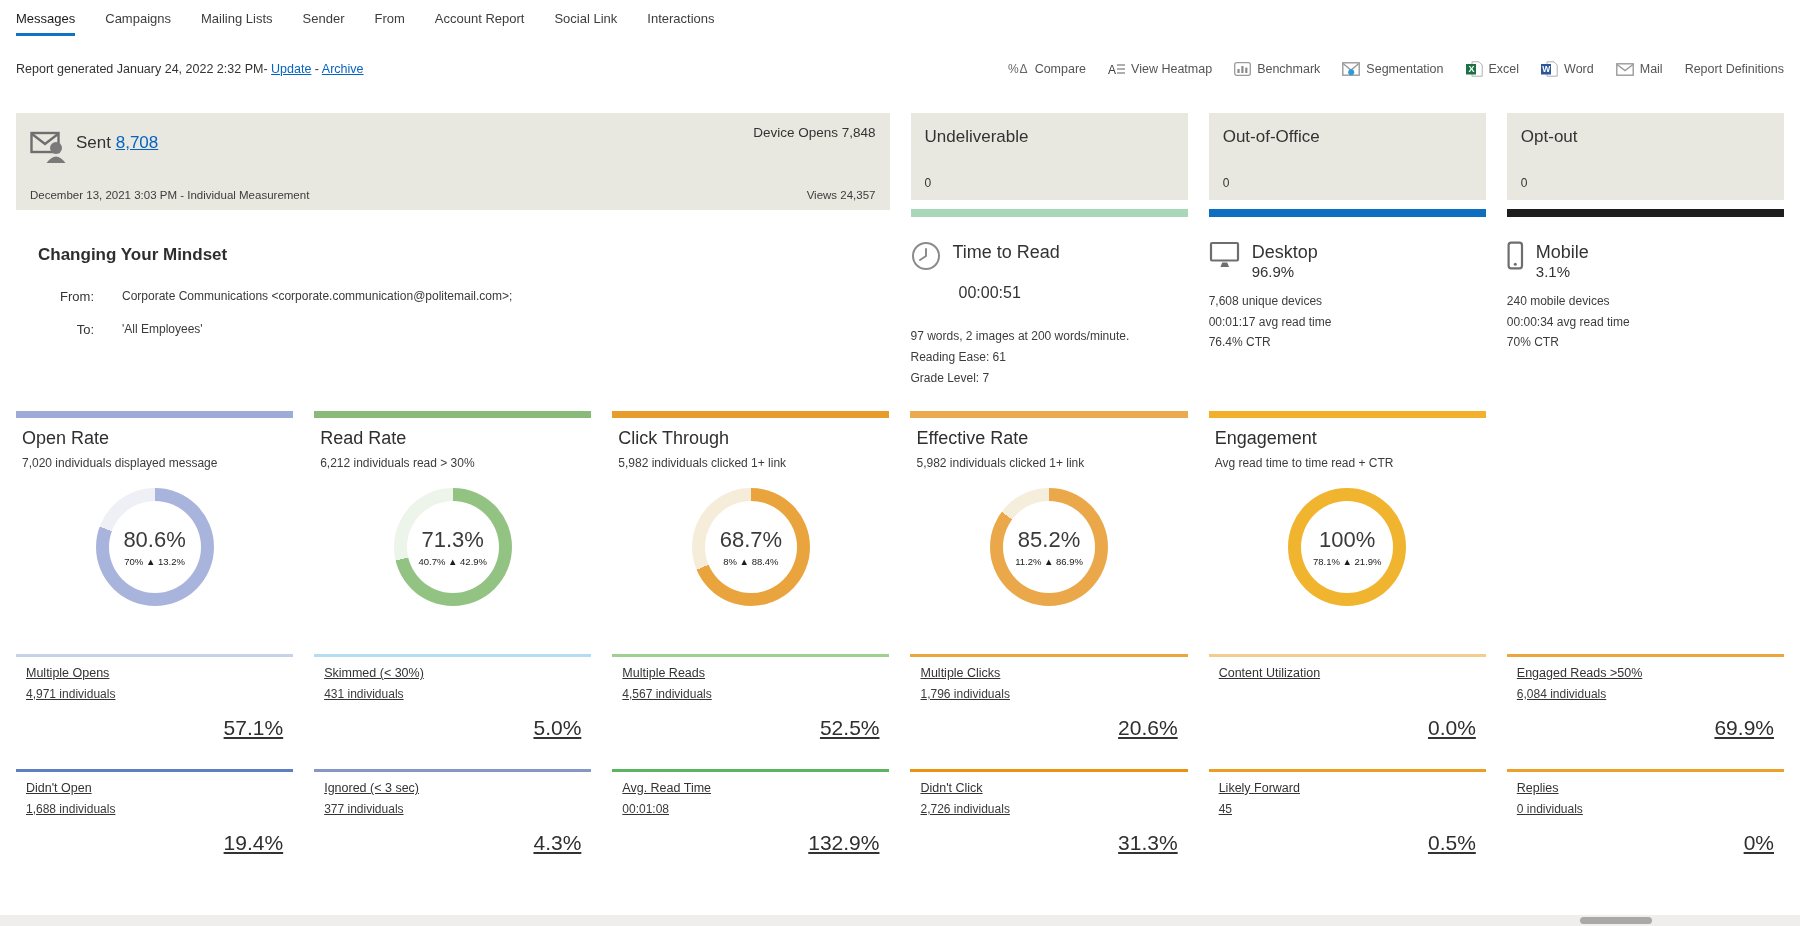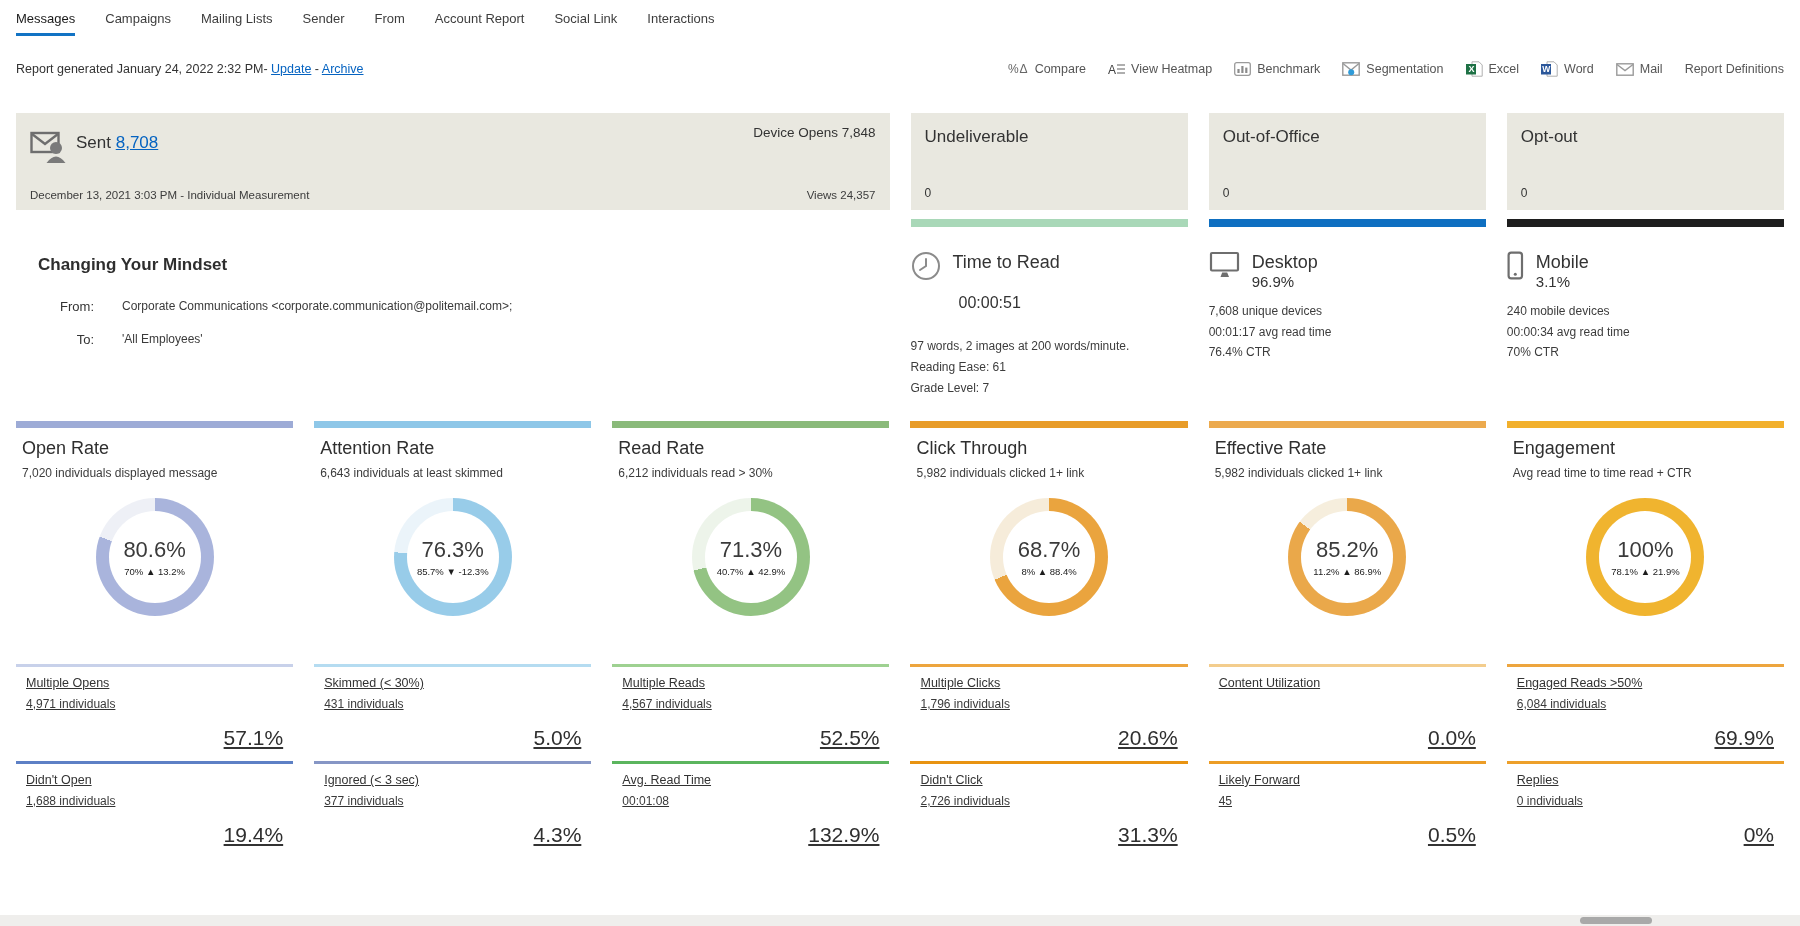--- a/index.html
+++ b/index.html
@@ -24,21 +24,21 @@
   
   .grid-row{display:grid;grid-template-columns:repeat(6,1fr);gap:21px;padding:0 16px;}
   .graybox{background:#e9e8e0;}
   
   .rowA{margin-top:36px;}
   .sentbox{grid-column:1/span 3;position:relative;height:97px;box-sizing:border-box;}
   .sent-icon{position:absolute;left:14px;top:16px;}
   .sent-line{position:absolute;left:60px;top:20px;font-size:17px;color:#333;}
   .device-opens{position:absolute;right:14px;top:12px;font-size:13.5px;}
   .sent-footer{position:absolute;left:14px;right:14px;bottom:9px;display:flex;justify-content:space-between;font-size:11.5px;color:#3c3c3c;}
-  .statbox{position:relative;height:97px;padding:14px;box-sizing:border-box;}
+  .statbox{position:relative;height:87px;padding:14px;box-sizing:border-box;}
   .stitle{font-size:17px;color:#333;}
   .sval{position:absolute;left:14px;bottom:10px;font-size:12px;}
   .sbar{height:8px;margin-top:9px;}
   
   .rowB{margin-top:16px;min-height:160px;}
   .msgblock{grid-column:1/span 3;padding-top:12px;}
   .subject{font-size:17px;font-weight:bold;margin-left:22px;color:#2e2e2e;}
   .addr-row{display:flex;margin-top:24px;}
   .addr-row + .addr-row{margin-top:18px;}
   .addr-label{width:78px;text-align:right;color:#333;font-size:13px;}
@@ -55,21 +55,21 @@
   .rowC{margin-top:18px;}
   .mcard{border-top:7px solid #ccc;padding:10px 6px 0;height:231px;box-sizing:border-box;}
   .mtitle{font-size:18px;color:#2f2f2f;}
   .msub{margin-top:7px;font-size:12px;color:#3c3c3c;}
   .donut{width:118px;height:118px;border-radius:50%;margin:18px auto 0;position:relative;}
   .hole{position:absolute;inset:13px;background:#fff;border-radius:50%;display:flex;flex-direction:column;align-items:center;justify-content:center;}
   .dval{font-size:22px;color:#3a3a3a;}
   .ddelta{font-size:9.5px;margin-top:3px;color:#1c1c1c;}
   
   .rowD{margin-top:12px;}
-  .rowE{margin-top:1px;}
+  .rowE{margin-top:19px;}
   .scard{border-top:3px solid #ccc;padding:9px 10px 0;box-sizing:border-box;height:96px;text-decoration:underline;}
   .slabel{font-size:12.5px;color:#333;}
   .sline2{margin-top:7px;font-size:12px;min-height:14px;color:#3a3a3a;}
   .svalue{margin-top:15px;text-align:right;font-size:21px;color:#2f2f2f;}
   
   .hscroll{position:absolute;left:0;right:0;bottom:0;height:11px;background:#efeeec;}
   .hthumb{position:absolute;left:1580px;top:2px;width:72px;height:7px;background:#a9a9a9;border-radius:4px;cursor:pointer;}
 </style>
 </head>
 <body>
@@ -283,30 +283,20 @@
       <div class="mcard" style="border-top-color: rgb(157, 171, 214);">
         <div class="mtitle">Open Rate</div>
         <div class="msub">7,020 individuals displayed message</div>
         <div class="donut" style="background: conic-gradient(rgb(169, 180, 220) 0deg, rgb(169, 180, 220) 80.6%, rgb(238, 240, 246) 80.6%, rgb(238, 240, 246) 100%);">
           <div class="hole">
             <div class="dval">80.6%</div>
             <div class="ddelta">70% ▲ 13.2%</div>
           </div>
         </div>
       </div>
-      <div class="mcard" style="border-top-color: rgb(142, 199, 232);">
-        <div class="mtitle">Attention Rate</div>
-        <div class="msub">6,643 individuals at least skimmed</div>
-        <div class="donut" style="background: conic-gradient(rgb(152, 204, 233) 0deg, rgb(152, 204, 233) 76.3%, rgb(235, 244, 250) 76.3%, rgb(235, 244, 250) 100%);">
-          <div class="hole">
-            <div class="dval">76.3%</div>
-            <div class="ddelta">85.7% ▼ -12.3%</div>
-          </div>
-        </div>
-      </div>
       <div class="mcard" style="border-top-color: rgb(138, 186, 122);">
         <div class="mtitle">Read Rate</div>
         <div class="msub">6,212 individuals read &gt; 30%</div>
         <div class="donut" style="background: conic-gradient(rgb(147, 195, 131) 0deg, rgb(147, 195, 131) 71.3%, rgb(237, 244, 234) 71.3%, rgb(237, 244, 234) 100%);">
           <div class="hole">
             <div class="dval">71.3%</div>
             <div class="ddelta">40.7% ▲ 42.9%</div>
           </div>
         </div>
       </div>

